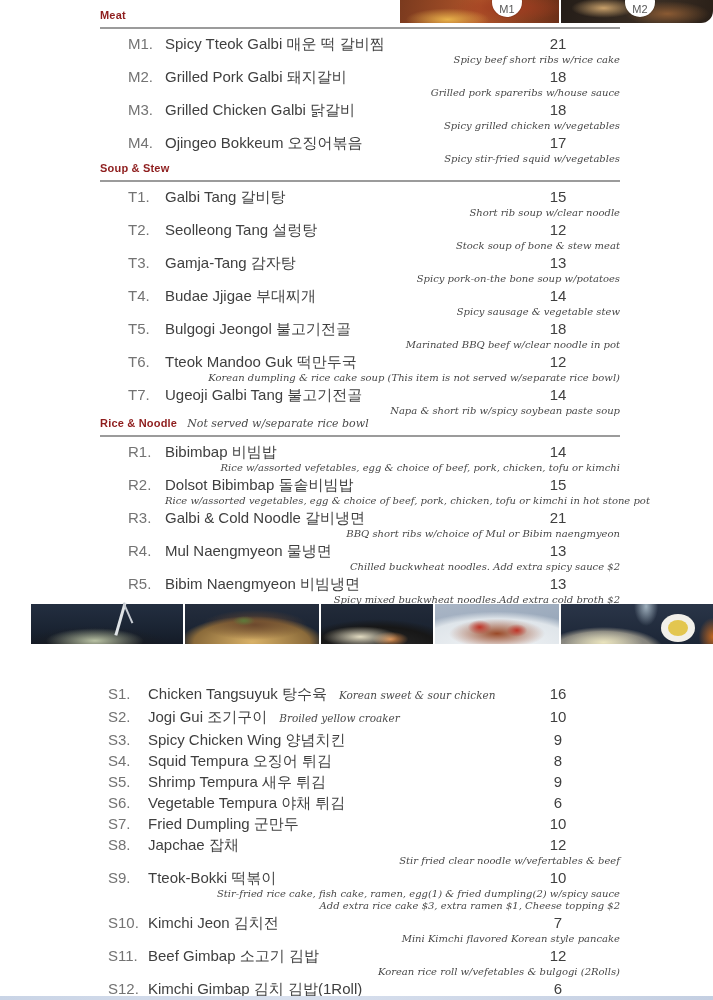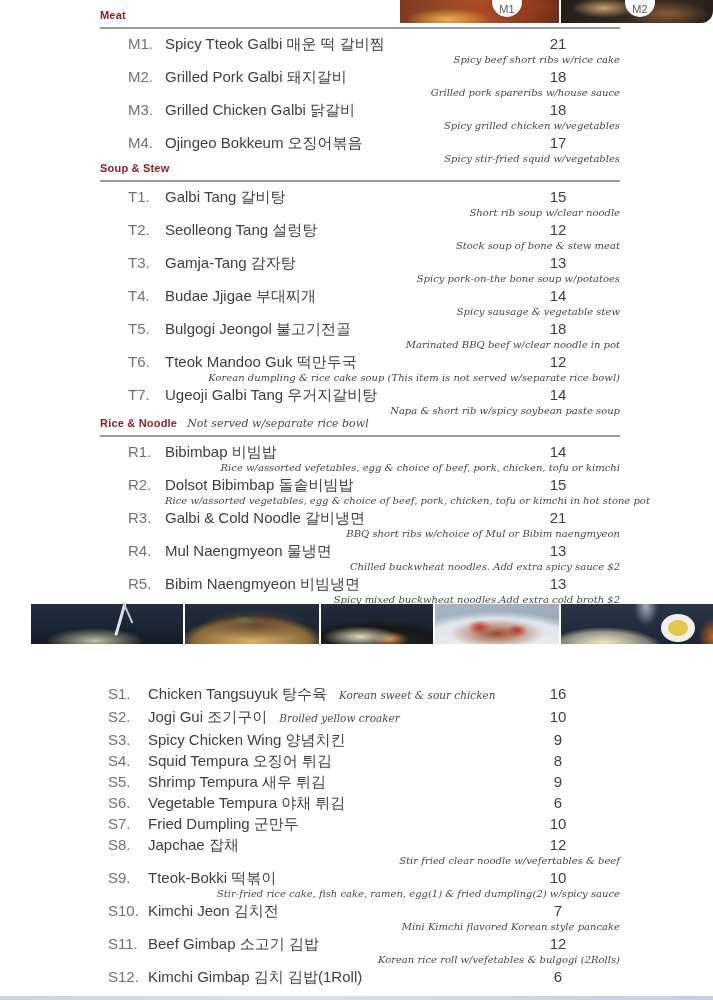--- a/index.html
+++ b/index.html
@@ -200,21 +200,21 @@
         <div class="desc">Marinated BBQ beef w/clear noodle in pot</div>
       </div>
       <div class="item">
         <span class="code">T6.</span>
         <span class="name"><span>Tteok Mandoo Guk 떡만두국</span></span>
         <span class="price">12</span>
         <div class="desc">Korean dumpling &amp; rice cake soup (This item is not served w/separate rice bowl)</div>
       </div>
       <div class="item">
         <span class="code">T7.</span>
-        <span class="name"><span>Ugeoji Galbi Tang 우거지갈비탕</span></span>
+        <span class="name"><span>Ugeoji Galbi Tang 불고기전골</span></span>
         <span class="price">14</span>
         <div class="desc">Napa &amp; short rib w/spicy soybean paste soup</div>
       </div>
     </div>
     <div class="section main" style="top: 413px;">
       <div class="sec-header">
         <span class="sec-title">Rice &amp; Noodle</span>
         <span class="sec-note">Not served w/separate rice bowl</span>
       </div>
       <div class="item">
@@ -305,20 +305,21 @@
       <span class="code">S8.</span>
       <span class="name"><span>Japchae 잡채</span></span>
       <span class="price">12</span>
       <div class="desc">Stir fried clear noodle w/vefertables &amp; beef</div>
     </div>
     <div class="item">
       <span class="code">S9.</span>
       <span class="name"><span>Tteok-Bokki 떡볶이</span></span>
       <span class="price">10</span>
       <div class="desc">Stir-fried rice cake, fish cake, ramen, egg(1) &amp; fried dumpling(2) w/spicy sauce</div>
+      <div class="desc">Add extra rice cake $3, extra ramen $1, Cheese topping $2</div>
     </div>
     <div class="item">
       <span class="code">S10.</span>
       <span class="name"><span>Kimchi Jeon 김치전</span></span>
       <span class="price">7</span>
       <div class="desc">Mini Kimchi flavored Korean style pancake</div>
     </div>
     <div class="item">
       <span class="code">S11.</span>
       <span class="name"><span>Beef Gimbap 소고기 김밥</span></span>

